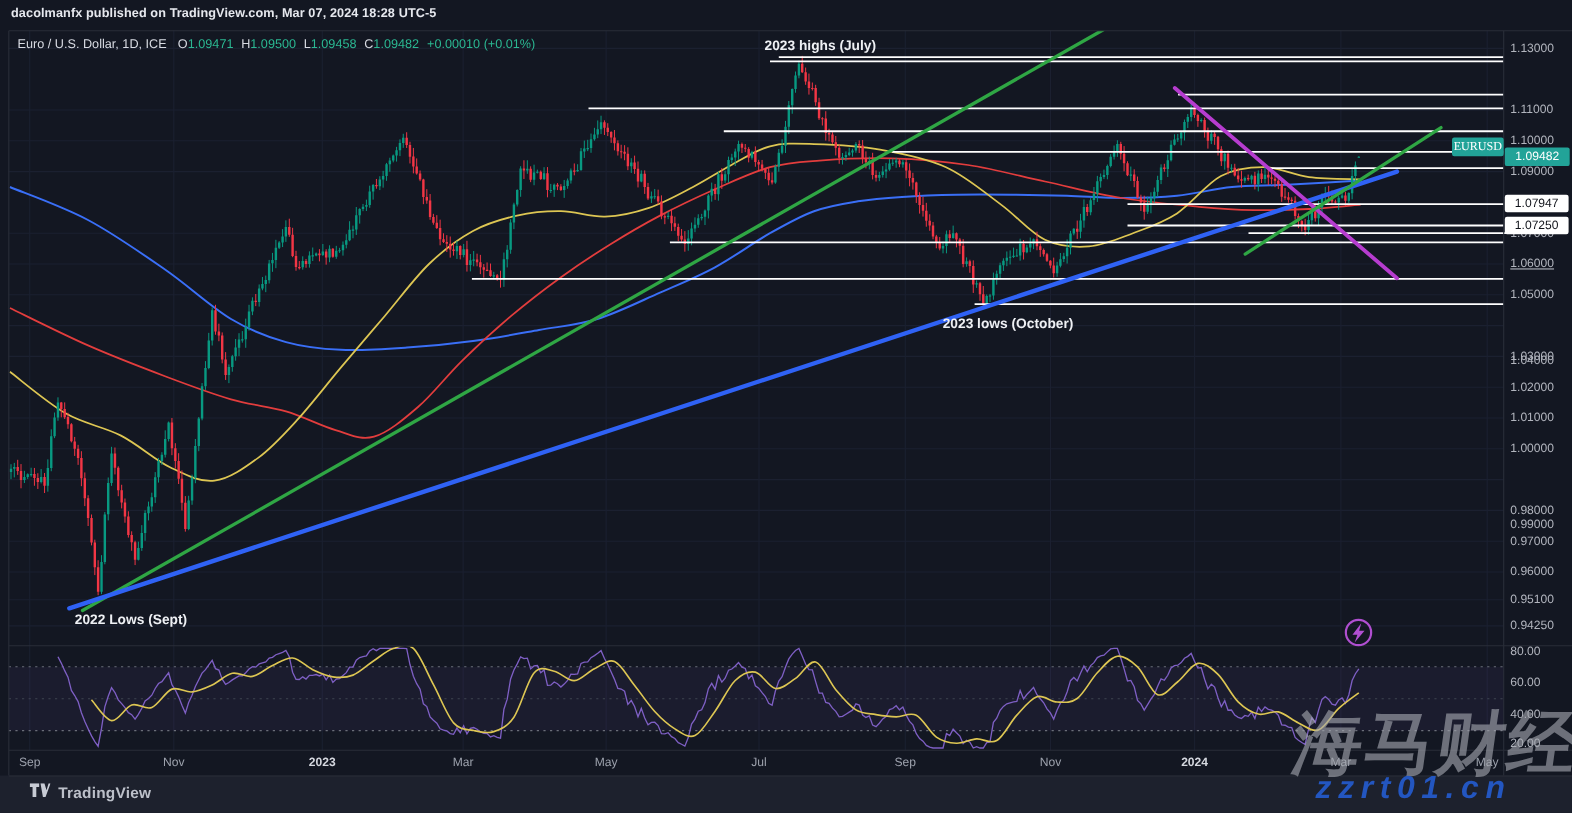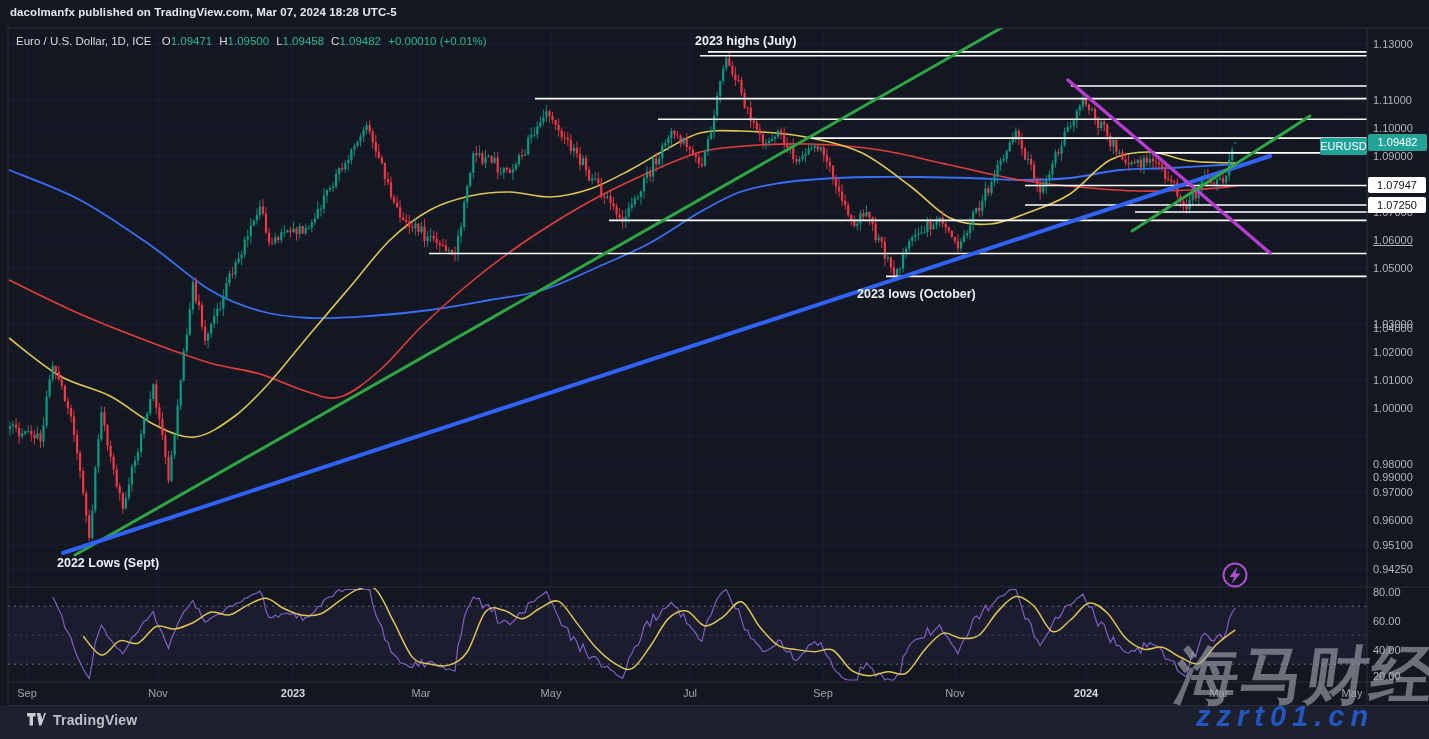--- a/index.html
+++ b/index.html
@@ -16,21 +16,21 @@
   .rlabel{position:absolute;left:1373px;font-size:11px;color:#b2b5be;transform:translateY(-50%);}
   .tlabel{position:absolute;top:687px;font-size:11px;color:#9da2ad;transform:translateX(-50%);}
   .tlabel.major{color:#d5d8df;font-weight:600;}
   .badge{position:absolute;height:17px;line-height:17px;font-size:11px;color:#fff;text-align:center;border-radius:2px;}
   .pricebox{position:absolute;left:1368px;width:58px;height:16px;line-height:16px;background:#fff;color:#10131a;
             font-size:11px;text-align:center;border-radius:2px;transform:translateY(-50%);}
   .wm-cn{position:absolute;left:1176px;top:633px;font-size:63px;font-weight:700;color:rgba(165,168,176,.62);
          transform:skewX(-8deg);letter-spacing:2px;white-space:nowrap;z-index:30;}
   .wm-url{position:absolute;left:1196px;top:700px;font-size:29px;font-weight:800;font-style:italic;
           color:#2356c0;letter-spacing:6px;white-space:nowrap;z-index:31;}
-  .brand{position:absolute;left:27px;top:712px;display:flex;align-items:flex-end;gap:7px;color:#bcc0c9;}
+  .brand{position:absolute;left:27px;top:712px;display:flex;align-items:flex-start;gap:7px;color:#bcc0c9;}
   .brand .word{font-size:14px;font-weight:600;letter-spacing:.2px;}
   .scale-strip{position:absolute;background:transparent;}
 </style>
 </head>
 <body>
 <div id="stage">
 
   <svg id="chart-svg" width="1429" height="739">
       <rect x="0" y="0" width="1429" height="739" fill="#131722"></rect>
       <rect x="0" y="705" width="1429" height="34" fill="#1d212d"></rect>
@@ -169,24 +169,24 @@
       <div class="tlabel" style="left: 690px;">Jul</div>
       <div class="tlabel" style="left: 823px;">Sep</div>
       <div class="tlabel" style="left: 955px;">Nov</div>
       <div class="tlabel major" style="left: 1086px;">2024</div>
       <div class="tlabel" style="left: 1219px;">Mar</div>
       <div class="tlabel" style="left: 1352px;">May</div>
     </div>
   <div id="annotations">
       <div class="annot" style="left: 695px; top: 34px;">2023 highs (July)</div>
       <div class="annot" style="left: 857px; top: 287px;">2023 lows (October)</div>
-      <div class="annot" style="left: 57px; top: 556px; text-align: right;">2022 Lows (Sept)</div>
-    </div>
-
-  <div class="badge" id="badge-sym" style="left: 1320px; width: 47px; top: 138px; background: rgb(34, 163, 152);">EURUSD</div>
+      <div class="annot" style="left: 68px; top: 556px; text-align: right;">2022 Lows (Sept)</div>
+    </div>
+
+  <div class="badge" id="badge-sym" style="left: 1320px; width: 47px; top: 125px; background: rgb(34, 163, 152); font-family: Liberation Serif, serif;">EURUSD</div>
   <div class="badge" id="badge-px" style="left: 1368px; width: 59px; top: 134.004px; background: rgb(34, 163, 152);">1.09482</div>
 
   <div class="pricebox" id="box0" style="top: 185.484px;">1.07947</div>
   <div class="pricebox" id="box1" style="top: 205px;">1.07250</div>
 
   <svg id="flash" width="34" height="34" style="position: absolute; left: 1218px; top: 558px;">
     <circle cx="17" cy="17" r="11.5" fill="none" stroke-width="2" stroke="#b04fd1"></circle>
     <polygon points="19.5,8.5 11.5,19 16,19 13.5,26 22.5,15.5 17.6,15.5" fill="#b04fd1"></polygon>
   </svg>
 

